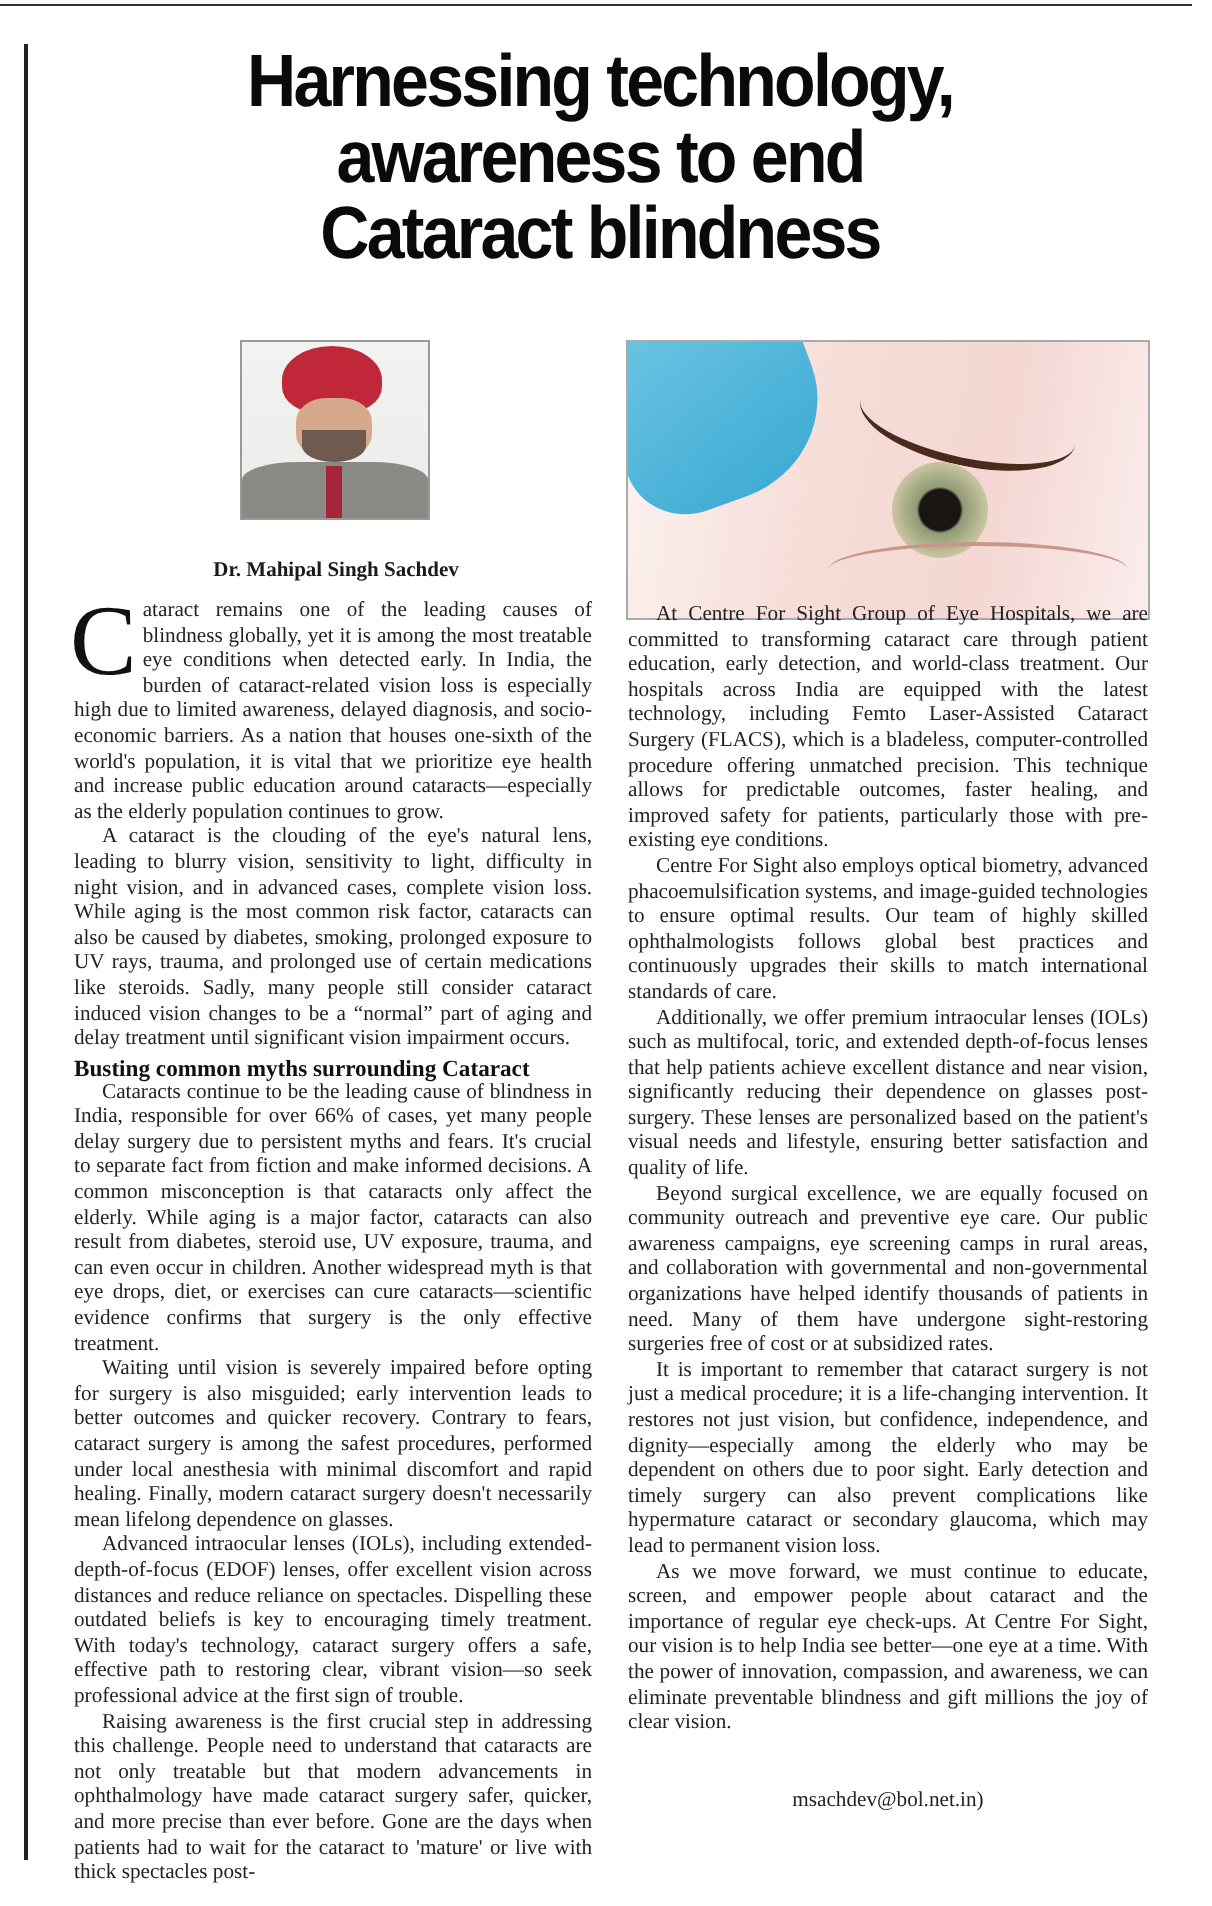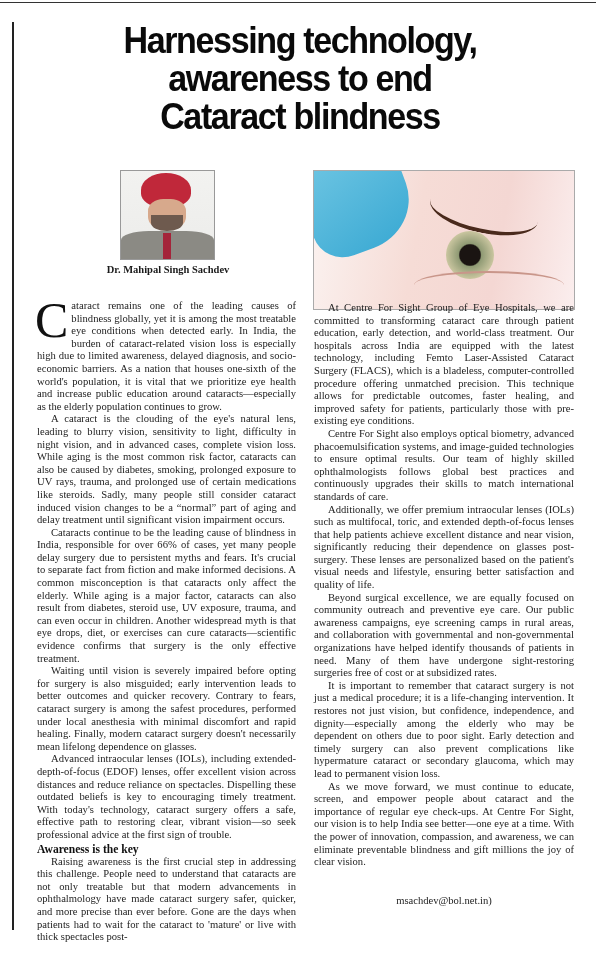--- a/index.html
+++ b/index.html
@@ -9,21 +9,21 @@
   .headline { position:absolute; left:40px; top:22px; width:520px; text-align:center;
     font-family:"Liberation Sans", sans-serif; font-weight:bold; font-size:37px; line-height:38px;
     letter-spacing:-1.5px; color:#0a0a0a; transform:scaleX(0.92); transform-origin:center top; }
   .author-photo { position:absolute; left:120px; top:170px; width:93px; height:88px; border:1px solid #999;
     background:linear-gradient(#f2f2f0,#ececea); overflow:hidden; }
   .author-photo .turban { position:absolute; left:20px; top:2px; width:50px; height:34px; background:#c0283a; border-radius:50% 50% 40% 40%; }
   .author-photo .face { position:absolute; left:27px; top:28px; width:38px; height:30px; background:#d7a98c; border-radius:40%; }
   .author-photo .beard { position:absolute; left:30px; top:44px; width:32px; height:16px; background:#6e5a4e; border-radius:0 0 50% 50%; }
   .author-photo .suit { position:absolute; left:0; top:60px; width:93px; height:30px; background:#8b8a84; border-radius:30% 30% 0 0; }
   .author-photo .tie { position:absolute; left:42px; top:62px; width:8px; height:28px; background:#a4243a; }
-  .caption { position:absolute; left:96px; top:264px; width:144px; text-align:center;
+  .caption { position:absolute; left:96px; top:280px; width:144px; text-align:center;
     font-family:"Liberation Serif", serif; font-weight:bold; font-size:10.5px; color:#1a1a1a; }
   .eye-photo { position:absolute; left:313px; top:170px; width:260px; height:138px; border:1px solid #aaa;
     background:linear-gradient(100deg,#fbf3f1 0%,#f6dcd6 40%,#f4d7d3 70%,#fbeeee 100%); overflow:hidden; }
   .eye-photo .dropper { position:absolute; left:-10px; top:-20px; width:105px; height:100px; background:linear-gradient(160deg,#6fc6e3,#3aa9d3); border-radius:20% 40% 50% 30%; transform:rotate(-20deg); }
   .eye-photo .lashes { position:absolute; left:115px; top:18px; width:110px; height:40px; border-bottom:4px solid #4a2a1c; border-radius:50%; transform:rotate(12deg); }
   .eye-photo .iris { position:absolute; left:132px; top:60px; width:48px; height:48px; border-radius:50%; background:radial-gradient(circle,#1a1412 30%,#8f9a74 34%,#c9c59f 70%,#e7e2cc 100%); }
   .eye-photo .lid { position:absolute; left:100px; top:100px; width:150px; height:26px; border-top:2px solid #c9968a; border-radius:50%; }
   .col { position:absolute; top:300px; font-family:"Liberation Serif", serif; font-size:10.6px; line-height:12.6px; text-align:justify; color:#222; }
   .col-left { left:37px; width:259px; }
   .col-right { left:314px; width:260px; top:302px; }
@@ -58,24 +58,24 @@
 <div class="eye-photo">
   <div class="dropper"></div>
   <div class="lashes"></div>
   <div class="iris"></div>
   <div class="lid"></div>
 </div>
 
 <div class="col col-left">
   <p class="noindent"><span class="dropcap">C</span><span>ataract remains one of the leading causes of blindness globally, yet it is among the most treatable eye conditions when detected early. In India, the burden of cataract-related vision loss is especially high due to limited awareness, delayed diagnosis, and socio-economic barriers. As a nation that houses one-sixth of the world's population, it is vital that we prioritize eye health and increase public education around cataracts—especially as the elderly population continues to grow.</span></p>
   <p>A cataract is the clouding of the eye's natural lens, leading to blurry vision, sensitivity to light, difficulty in night vision, and in advanced cases, complete vision loss. While aging is the most common risk factor, cataracts can also be caused by diabetes, smoking, prolonged exposure to UV rays, trauma, and prolonged use of certain medications like steroids. Sadly, many people still consider cataract induced vision changes to be a “normal” part of aging and delay treatment until significant vision impairment occurs.</p>
+  <div class="subhead">Busting common myths surrounding Cataract</div>
   <p>Cataracts continue to be the leading cause of blindness in India, responsible for over 66% of cases, yet many people delay surgery due to persistent myths and fears. It's crucial to separate fact from fiction and make informed decisions. A common misconception is that cataracts only affect the elderly. While aging is a major factor, cataracts can also result from diabetes, steroid use, UV exposure, trauma, and can even occur in children. Another widespread myth is that eye drops, diet, or exercises can cure cataracts—scientific evidence confirms that surgery is the only effective treatment.</p>
   <p>Waiting until vision is severely impaired before opting for surgery is also misguided; early intervention leads to better outcomes and quicker recovery. Contrary to fears, cataract surgery is among the safest procedures, performed under local anesthesia with minimal discomfort and rapid healing. Finally, modern cataract surgery doesn't necessarily mean lifelong dependence on glasses.</p>
   <p>Advanced intraocular lenses (IOLs), including extended-depth-of-focus (EDOF) lenses, offer excellent vision across distances and reduce reliance on spectacles. Dispelling these outdated beliefs is key to encouraging timely treatment. With today's technology, cataract surgery offers a safe, effective path to restoring clear, vibrant vision—so seek professional advice at the first sign of trouble.</p>
-  <div class="subhead">Awareness is the key</div>
   <p>Raising awareness is the first crucial step in addressing this challenge. People need to understand that cataracts are not only treatable but that modern advancements in ophthalmology have made cataract surgery safer, quicker, and more precise than ever before. Gone are the days when patients had to wait for the cataract to 'mature' or live with thick spectacles post-</p>
 </div>
 
 <div class="col col-right">
   <p>At Centre For Sight Group of Eye Hospitals, we are committed to transforming cataract care through patient education, early detection, and world-class treatment. Our hospitals across India are equipped with the latest technology, including Femto Laser-Assisted Cataract Surgery (FLACS), which is a bladeless, computer-controlled procedure offering unmatched precision. This technique allows for predictable outcomes, faster healing, and improved safety for patients, particularly those with pre-existing eye conditions.</p>
   <p>Centre For Sight also employs optical biometry, advanced phacoemulsification systems, and image-guided technologies to ensure optimal results. Our team of highly skilled ophthalmologists follows global best practices and continuously upgrades their skills to match international standards of care.</p>
   <p>Additionally, we offer premium intraocular lenses (IOLs) such as multifocal, toric, and extended depth-of-focus lenses that help patients achieve excellent distance and near vision, significantly reducing their dependence on glasses post-surgery. These lenses are personalized based on the patient's visual needs and lifestyle, ensuring better satisfaction and quality of life.</p>
   <p>Beyond surgical excellence, we are equally focused on community outreach and preventive eye care. Our public awareness campaigns, eye screening camps in rural areas, and collaboration with governmental and non-governmental organizations have helped identify thousands of patients in need. Many of them have undergone sight-restoring surgeries free of cost or at subsidized rates.</p>
   <p>It is important to remember that cataract surgery is not just a medical procedure; it is a life-changing intervention. It restores not just vision, but confidence, independence, and dignity—especially among the elderly who may be dependent on others due to poor sight. Early detection and timely surgery can also prevent complications like hypermature cataract or secondary glaucoma, which may lead to permanent vision loss.</p>
   <p>As we move forward, we must continue to educate, screen, and empower people about cataract and the importance of regular eye check-ups. At Centre For Sight, our vision is to help India see better—one eye at a time. With the power of innovation, compassion, and awareness, we can eliminate preventable blindness and gift millions the joy of clear vision.</p>

